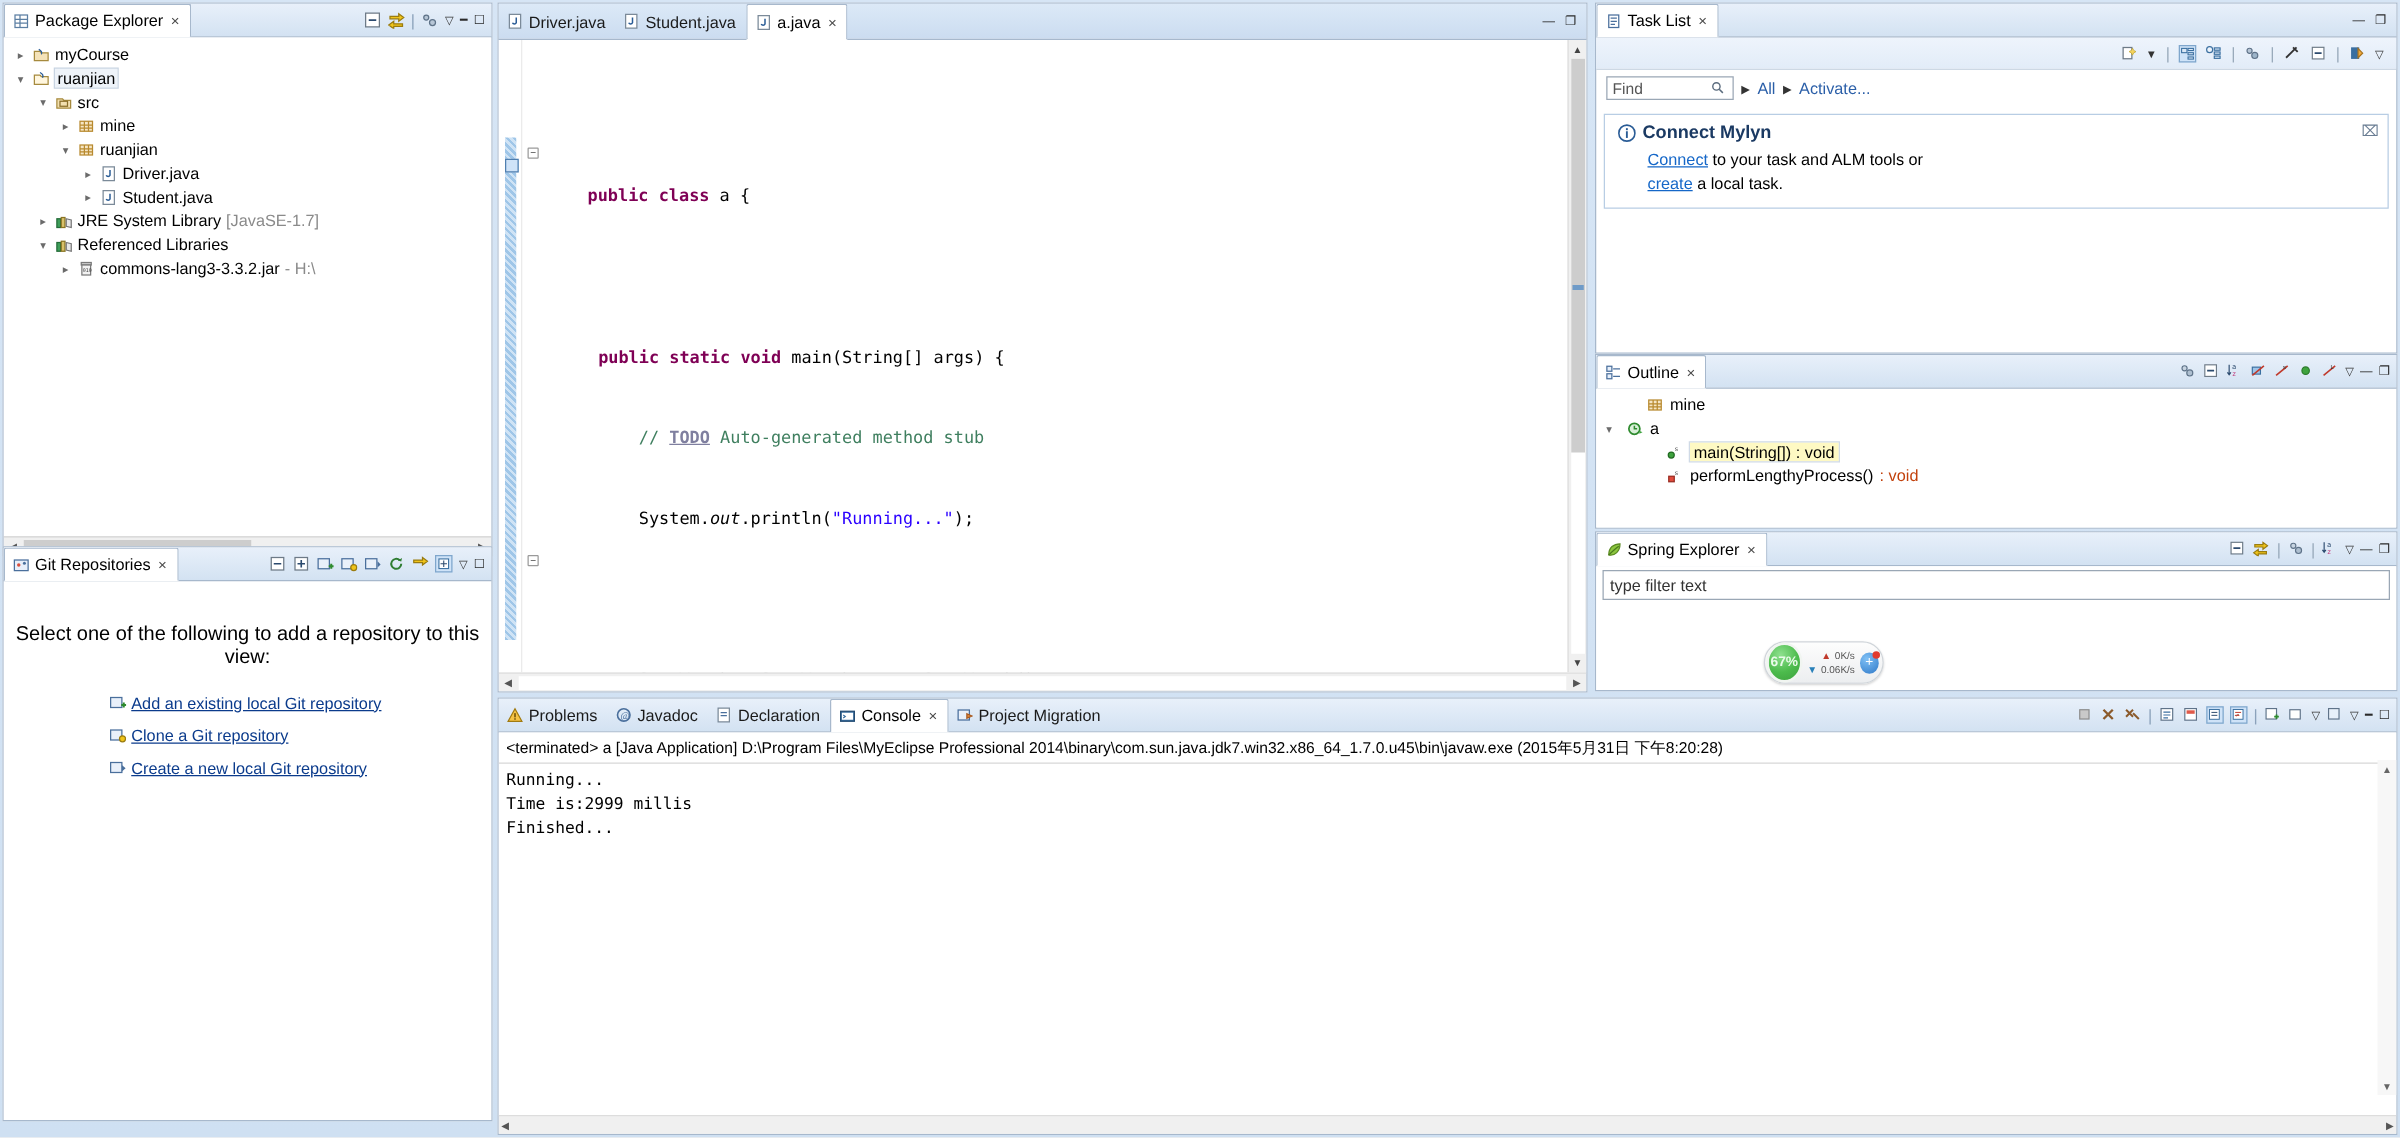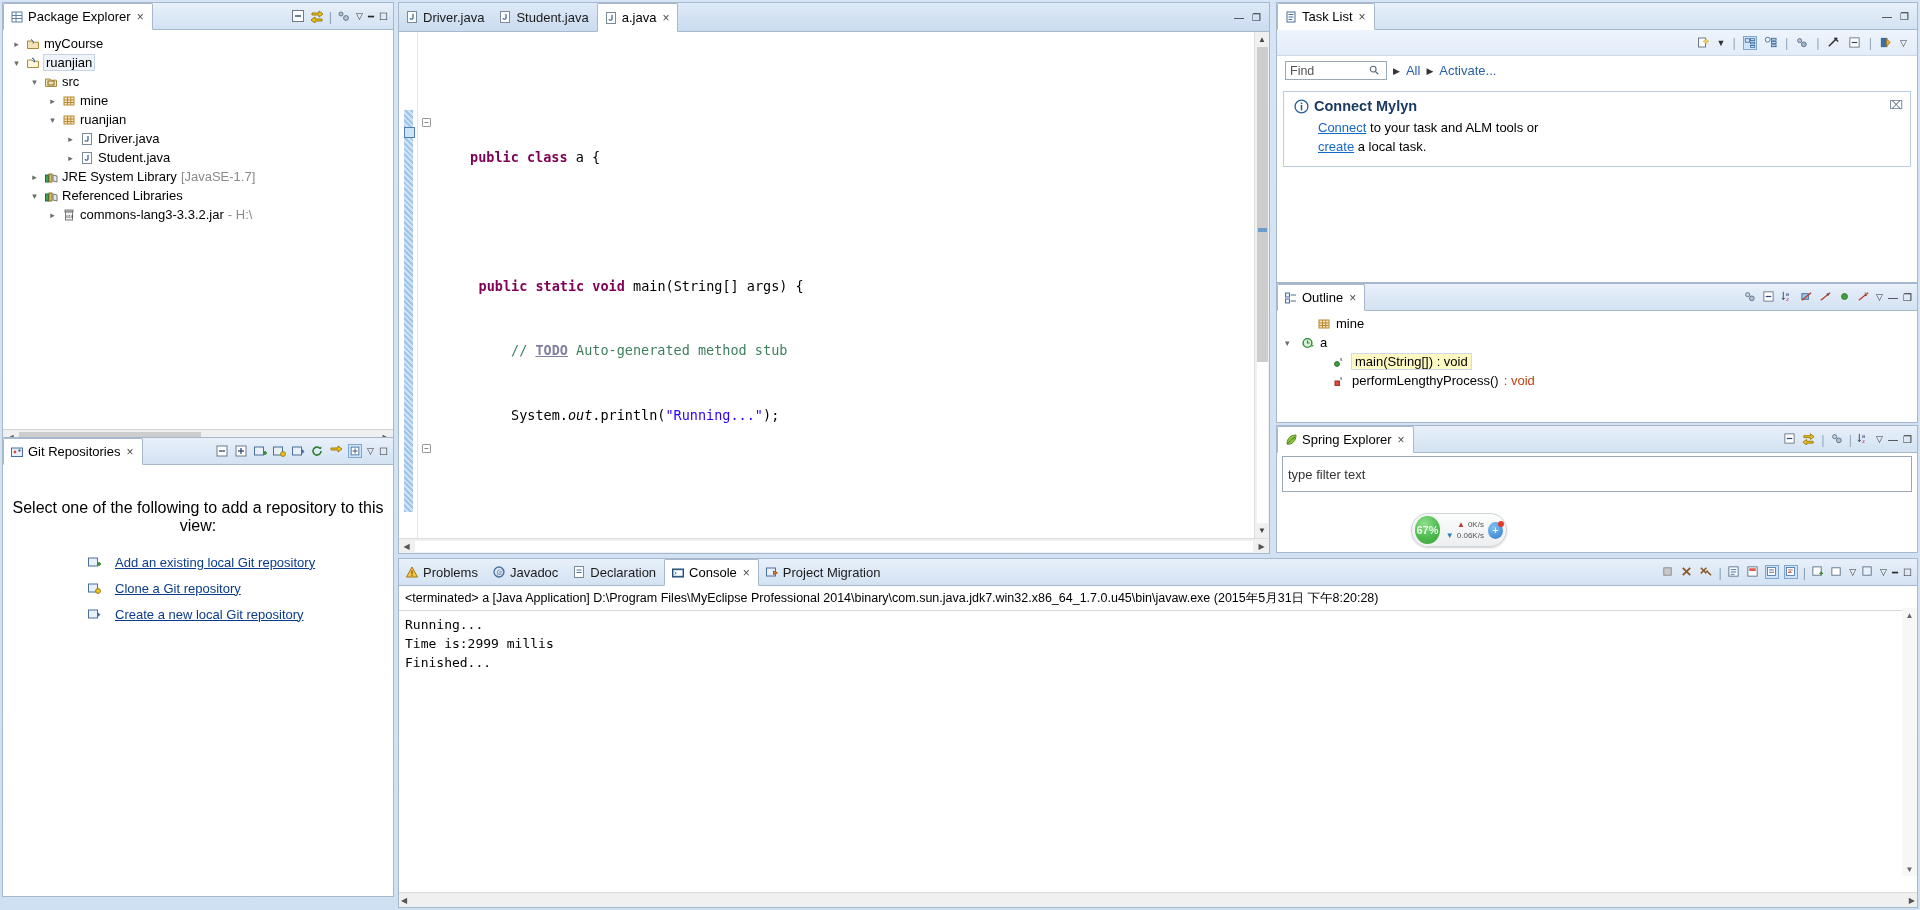--- a/index.html
+++ b/index.html
@@ -79,21 +79,21 @@
   .hscroll .btn-l, .hscroll .btn-r {
     width:15px; height:15px; display:flex; align-items:center; justify-content:center;
     font-size:8px; color:#555;
   }
   .hscroll .thumb { position:absolute; left:16px; width:182px; height:11px; background:#cdcdcd; top:2px;}
 
   
   #git-repos { left:2px; top:437px; width:392px; height:460px; }
   .git-body { flex:1; background:#fff; padding-top:34px; font-size:13px; }
   .git-intro { text-align:center; color:#000; margin-bottom:14px; font-size:16px;}
-  .git-link-row { display:flex; align-items:center; gap:14px; justify-content:flex-start;
+  .git-link-row { display:flex; align-items:center; gap:4px; justify-content:flex-start;
     padding-left:84px; height:26px; }
   .git-link { color:#0b3b8c; text-decoration:underline; font-size:13px; cursor:pointer;}
 
   
   #editor { left:398px; top:2px; width:872px; height:552px; border:1px solid #a7b8cc; }
   #editor .tabbar { height:29px; background:linear-gradient(180deg,#dce9f7 0%,#cbdcf0 100%); }
   .editor-min {
     margin-left:auto; display:flex; align-items:center; gap:8px; padding-right:8px; color:#2a2a2a;
   }
   .code-wrap { flex:1; display:flex; position:relative; background:#fff; overflow:hidden;}
@@ -177,21 +177,21 @@
 
   
   #outline { left:1276px; top:283px; width:642px; height:140px; }
   .out-row { height:19px; display:flex; align-items:center; gap:5px; padding-left:6px; font-size:13px; white-space:nowrap;}
   .out-row .sel { background:#fef9c3; outline:1px solid #d0dae6; padding:0 3px;}
   .dimv { color:#c2410c; }
 
   
   #spring { left:1276px; top:425px; width:642px; height:128px; }
   .filterbox {
-    margin:3px 5px 0 5px; height:36px; border:1px solid #9aa7b5; background:#fff;
+    margin:3px 5px 0 5px; height:24px; border:1px solid #9aa7b5; background:#fff;
     display:flex; align-items:center; padding:0 5px; font-size:13px; color:#333;
   }
   .netbadge {
     position:absolute; left:134px; top:60px;
     width:96px; height:34px;
     border-radius:17px; background:linear-gradient(180deg,#fdfdfd,#eceef0);
     border:1px solid #cfd4d9; display:flex; align-items:center; gap:2px;
     box-shadow:0 1px 2px rgba(0,0,0,.18);
   }
   .netbadge .circ {

